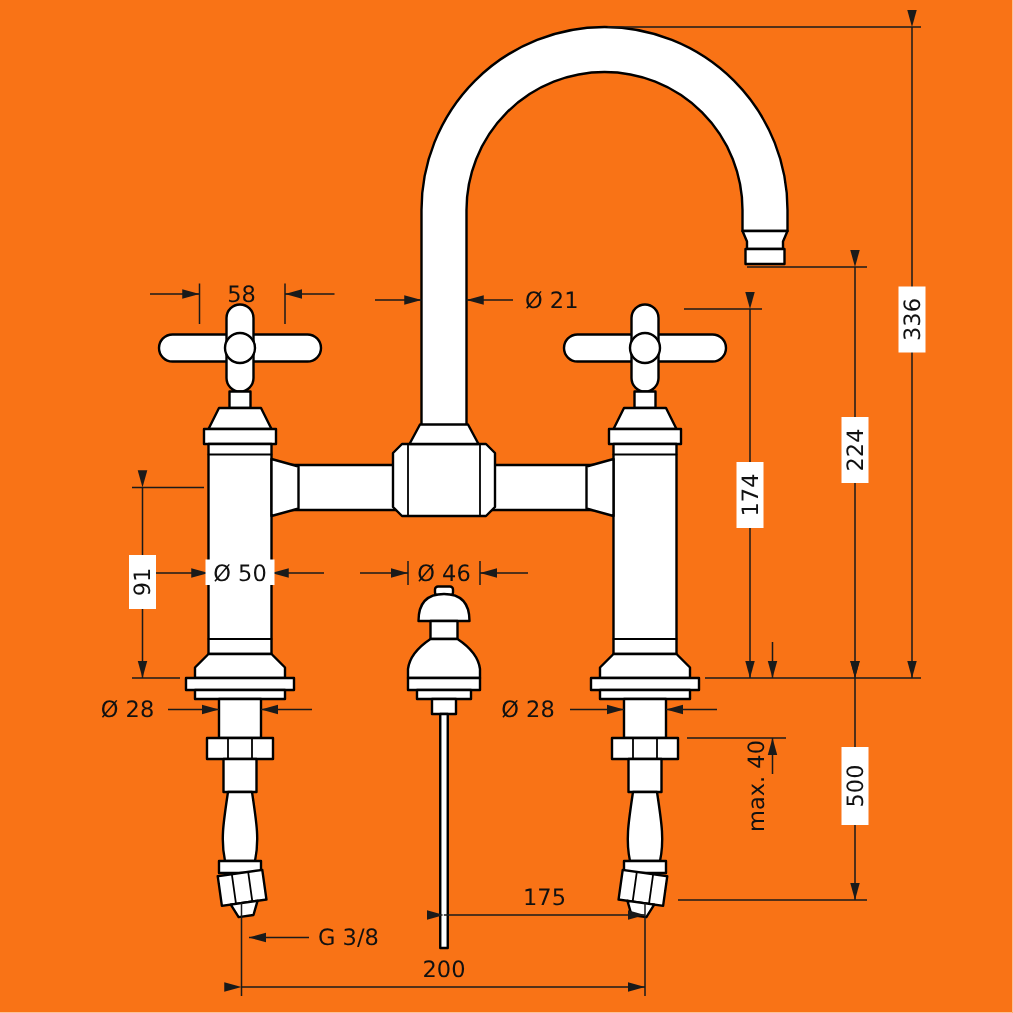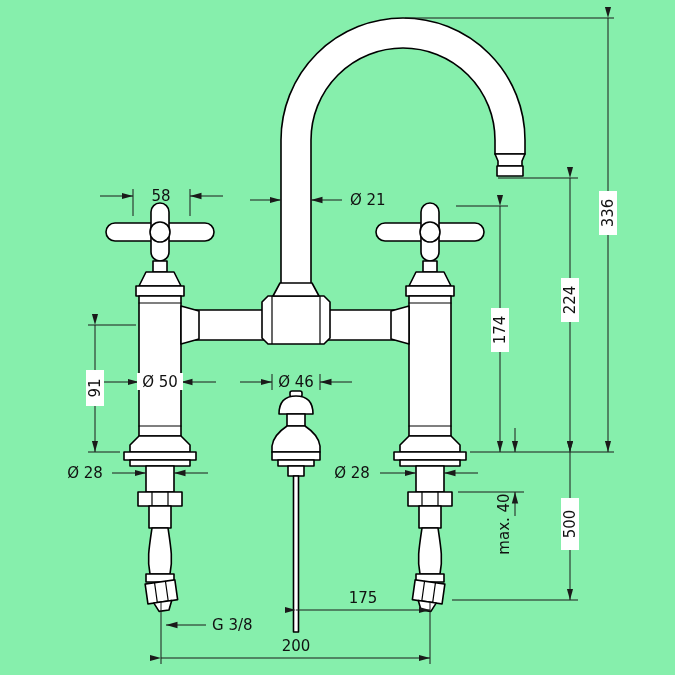--- a/index.html
+++ b/index.html
@@ -1,16 +1,16 @@
 <!DOCTYPE html>
 <html><head>
 <meta charset="utf-8">
 <style>
   html,body{margin:0;padding:0;background:#fff;}
-  .stage{width:675px;height:675px;position:relative;background:#86efac;overflow:hidden;}
+  .stage{width:675px;height:675px;position:relative;background:#f97316;overflow:hidden;}
   svg{display:block;}
   .outline{fill:#ffffff;stroke:#000000;stroke-width:1.6;stroke-linejoin:round;stroke-linecap:round;}
   .detail{fill:none;stroke:#000000;stroke-width:1.2;stroke-linecap:round;}
   .dim{fill:none;stroke:#1a1a1a;stroke-width:1;}
   .dim-text{font-family:"DejaVu Sans","Liberation Sans",sans-serif;font-size:15px;fill:#111111;}
   .bg{fill:#ffffff;stroke:none;}
   .erase{fill:#ffffff;stroke:none;}
 </style>
 </head>
 <body>

